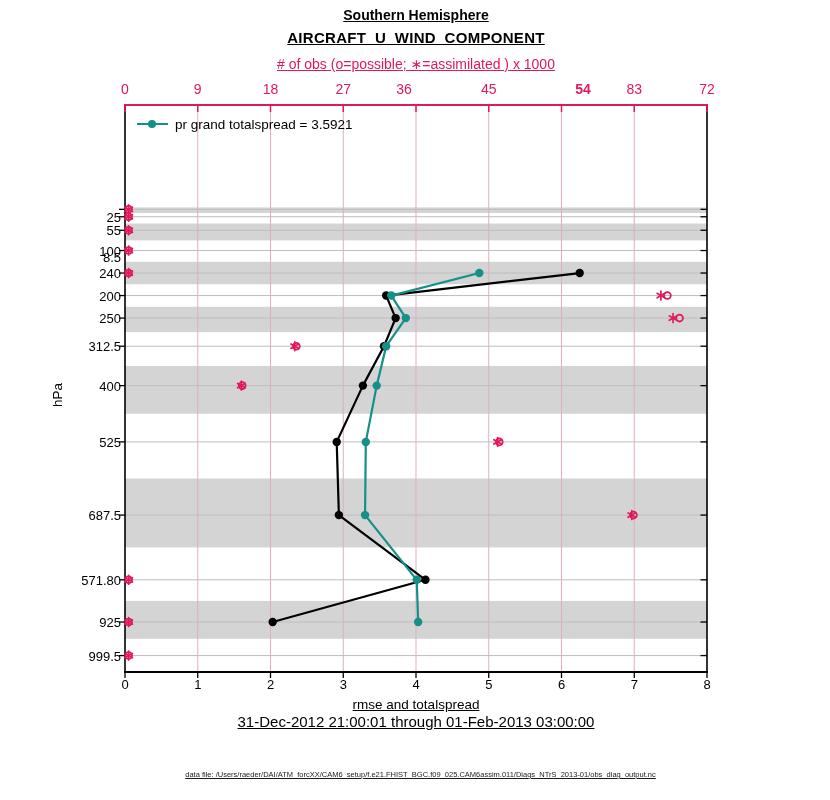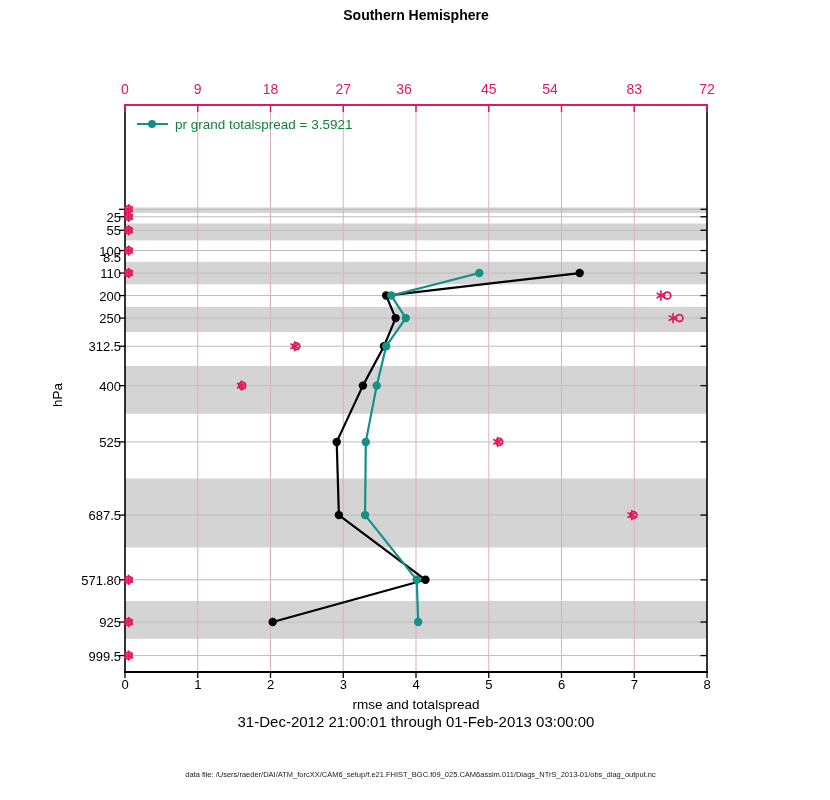--- a/index.html
+++ b/index.html
@@ -1,19 +1,19 @@
 <!DOCTYPE html>
 <html><head>
 <meta charset="utf-8">
 <style>
   html,body{margin:0;padding:0;background:#fff;}
   #fig{position:relative;width:830px;height:800px;background:#ffffff;
        font-family:"Liberation Sans", sans-serif;overflow:hidden;}
   .abs{position:absolute;}
-  .ctr{text-align:center;transform:translateX(-50%);white-space:nowrap;}
+  .ctr{text-align:center;transform:translateX(-50%);white-space:nowrap;text-decoration:underline;}
   #title1{top:7px;left:416px;font-size:14px;font-weight:bold;color:#000;}
   #title2{top:29px;left:416px;font-size:15px;font-weight:bold;color:#000;letter-spacing:.3px;}
   #obslabel{top:56px;left:416px;font-size:14px;}
   .crimson{color:#e0185c;}
   .topticklab{font-size:14px;color:#e0185c;transform:translateX(-50%);position:absolute;top:81px;}
   .yticklab{position:absolute;width:72px;text-align:right;font-size:13px;color:#000;transform:translateY(-50%);right:709px;}
   .xticklab{position:absolute;top:677px;font-size:13px;color:#000;transform:translateX(-50%);}
   #ylab{top:395px;left:57px;font-size:13.5px;color:#000;transform:translate(-50%,-50%) rotate(-90deg);}
   #xlab{top:697px;left:416px;font-size:13.5px;color:#000;}
   #subtitle{top:713px;left:416px;font-size:15px;color:#000;}
@@ -180,38 +180,40 @@
       <line x1="132.44801177665153" y1="624.2275" x2="124.82698822334847" y2="619.8274999999999" stroke="#e0185c" stroke-width="1.7" stroke-linecap="round"></line>
       <line x1="124.82698822334845" y1="624.2275" x2="132.44801177665153" y2="619.8274999999999" stroke="#e0185c" stroke-width="1.7" stroke-linecap="round"></line>
       <circle cx="128.6375" cy="622.0274999999999" r="3.4" fill="none" stroke="#e0185c" stroke-width="1.8"></circle>
       <line x1="128.6375" y1="659.97485" x2="128.6375" y2="651.17485" stroke="#e0185c" stroke-width="1.7" stroke-linecap="round"></line>
       <line x1="132.44801177665153" y1="657.77485" x2="124.82698822334847" y2="653.3748499999999" stroke="#e0185c" stroke-width="1.7" stroke-linecap="round"></line>
       <line x1="124.82698822334845" y1="657.77485" x2="132.44801177665153" y2="653.3748499999999" stroke="#e0185c" stroke-width="1.7" stroke-linecap="round"></line>
       <circle cx="128.6375" cy="655.57485" r="3.4" fill="none" stroke="#e0185c" stroke-width="1.8"></circle>
     </svg>
 
   <div class="abs ctr" id="title1">Southern Hemisphere</div>
+  <div class="abs ctr" id="title2">AIRCRAFT_U_WIND_COMPONENT</div>
+  <div class="abs ctr crimson" id="obslabel"># of obs (o=possible; ∗=assimilated ) x 1000</div>
 
   <div id="toplabs">
       <div class="topticklab" style="left: 125px;">0</div>
       <div class="topticklab" style="left: 197.75px;">9</div>
       <div class="topticklab" style="left: 270.5px;">18</div>
       <div class="topticklab" style="left: 343.25px;">27</div>
       <div class="topticklab" style="left: 404px; text-align: center;">36</div>
       <div class="topticklab" style="left: 488.75px;">45</div>
-      <div class="topticklab" style="left: 550px;">54</div>
+      <div class="topticklab" style="left: 583px; font-weight: bold;">54</div>
       <div class="topticklab" style="left: 634.25px;">83</div>
       <div class="topticklab" style="left: 707px;">72</div>
     </div>
   <div id="ylabs">
       <div class="yticklab" style="top: 209.328px; right: 709px; left: auto; margin-top: 48px;">8.5</div>
       <div class="yticklab" style="top: 216.757px; right: 709px; left: auto;">25</div>
       <div class="yticklab" style="top: 230.267px; right: 709px; left: auto;">55</div>
       <div class="yticklab" style="top: 250.53px; right: 709px; left: auto;">100</div>
-      <div class="yticklab" style="top: 273.045px; right: 709px; left: auto;">110</div>
+      <div class="yticklab" style="top: 273.045px; right: 709px; left: auto;">240</div>
       <div class="yticklab" style="top: 295.56px; right: 709px; left: auto;">200</div>
       <div class="yticklab" style="top: 318.075px; right: 709px; left: auto;">250</div>
       <div class="yticklab" style="top: 346.219px; right: 709px; left: auto;">312.5</div>
       <div class="yticklab" style="top: 385.62px; right: 709px; left: auto;">400</div>
       <div class="yticklab" style="top: 441.908px; right: 709px; left: auto;">525</div>
       <div class="yticklab" style="top: 515.081px; right: 709px; left: auto;">687.5</div>
       <div class="yticklab" style="top: 579.812px; right: 709px; left: auto;">571.80</div>
       <div class="yticklab" style="top: 622.027px; right: 709px; left: auto;">925</div>
       <div class="yticklab" style="top: 655.575px; right: 709px; left: auto;">999.5</div>
     </div>
@@ -230,17 +232,17 @@
   <div class="abs" id="ylab">hPa</div>
   <div class="abs ctr" id="xlab">rmse and totalspread</div>
   <div class="abs ctr" id="subtitle">31-Dec-2012 21:00:01 through 01-Feb-2013 03:00:00</div>
   <div class="abs ctr" id="footer">data file: /Users/raeder/DAI/ATM_forcXX/CAM6_setup/f.e21.FHIST_BGC.f09_025.CAM6assim.011/Diags_NTrS_2013-01/obs_diag_output.nc</div>
 
   <div class="abs" id="legend">
     <div class="legrow">
       <span class="legline" id="legline1" style="background: rgb(20, 144, 137);">
           <span class="dot" id="legdot1" style="background: rgb(20, 144, 137);"></span>
         </span>
-      <span class="legtext" style="color: #15803d;">pr grand totalspread = 3.5921</span>
+      <span class="legtext" style="color: #000000;">pr grand totalspread = 3.5921</span>
     </div>
   </div>
 
 </div>
 
 </body></html>

